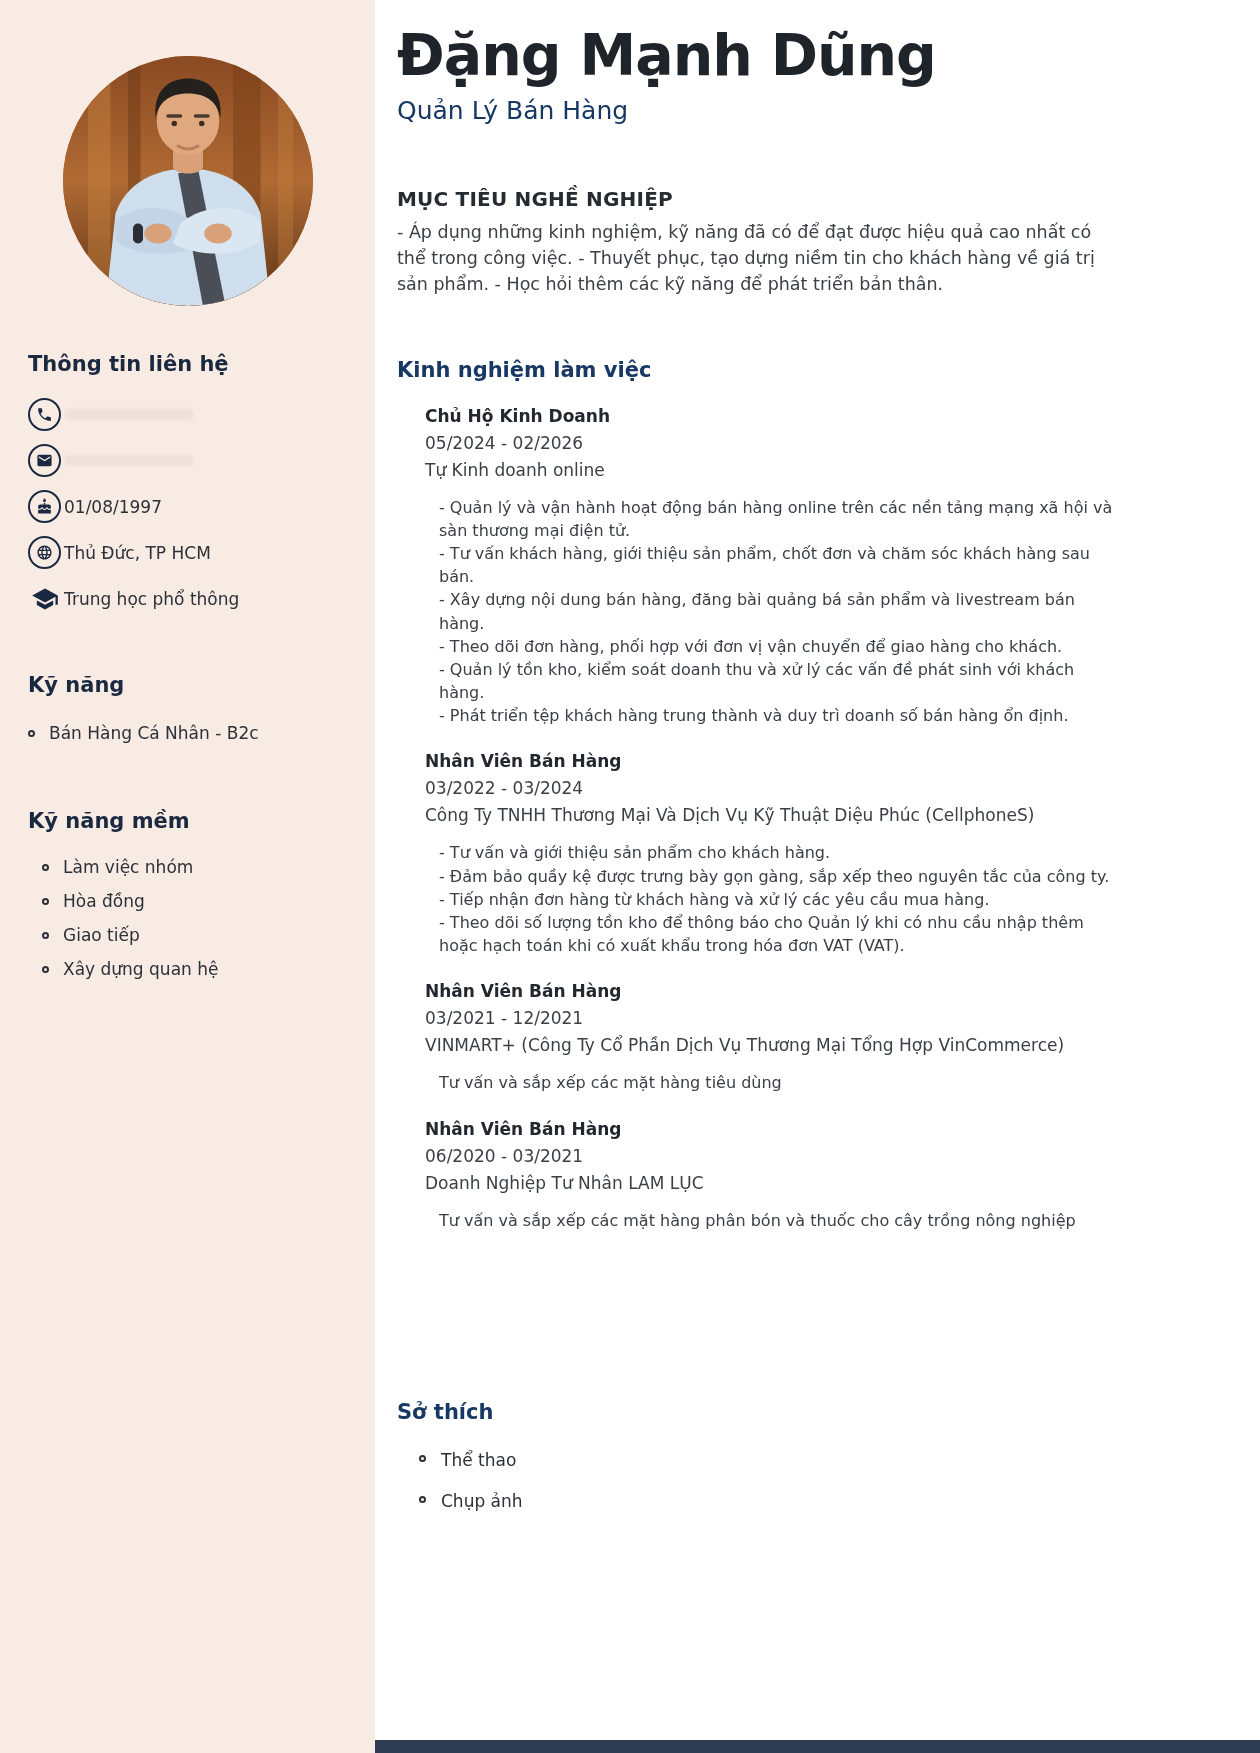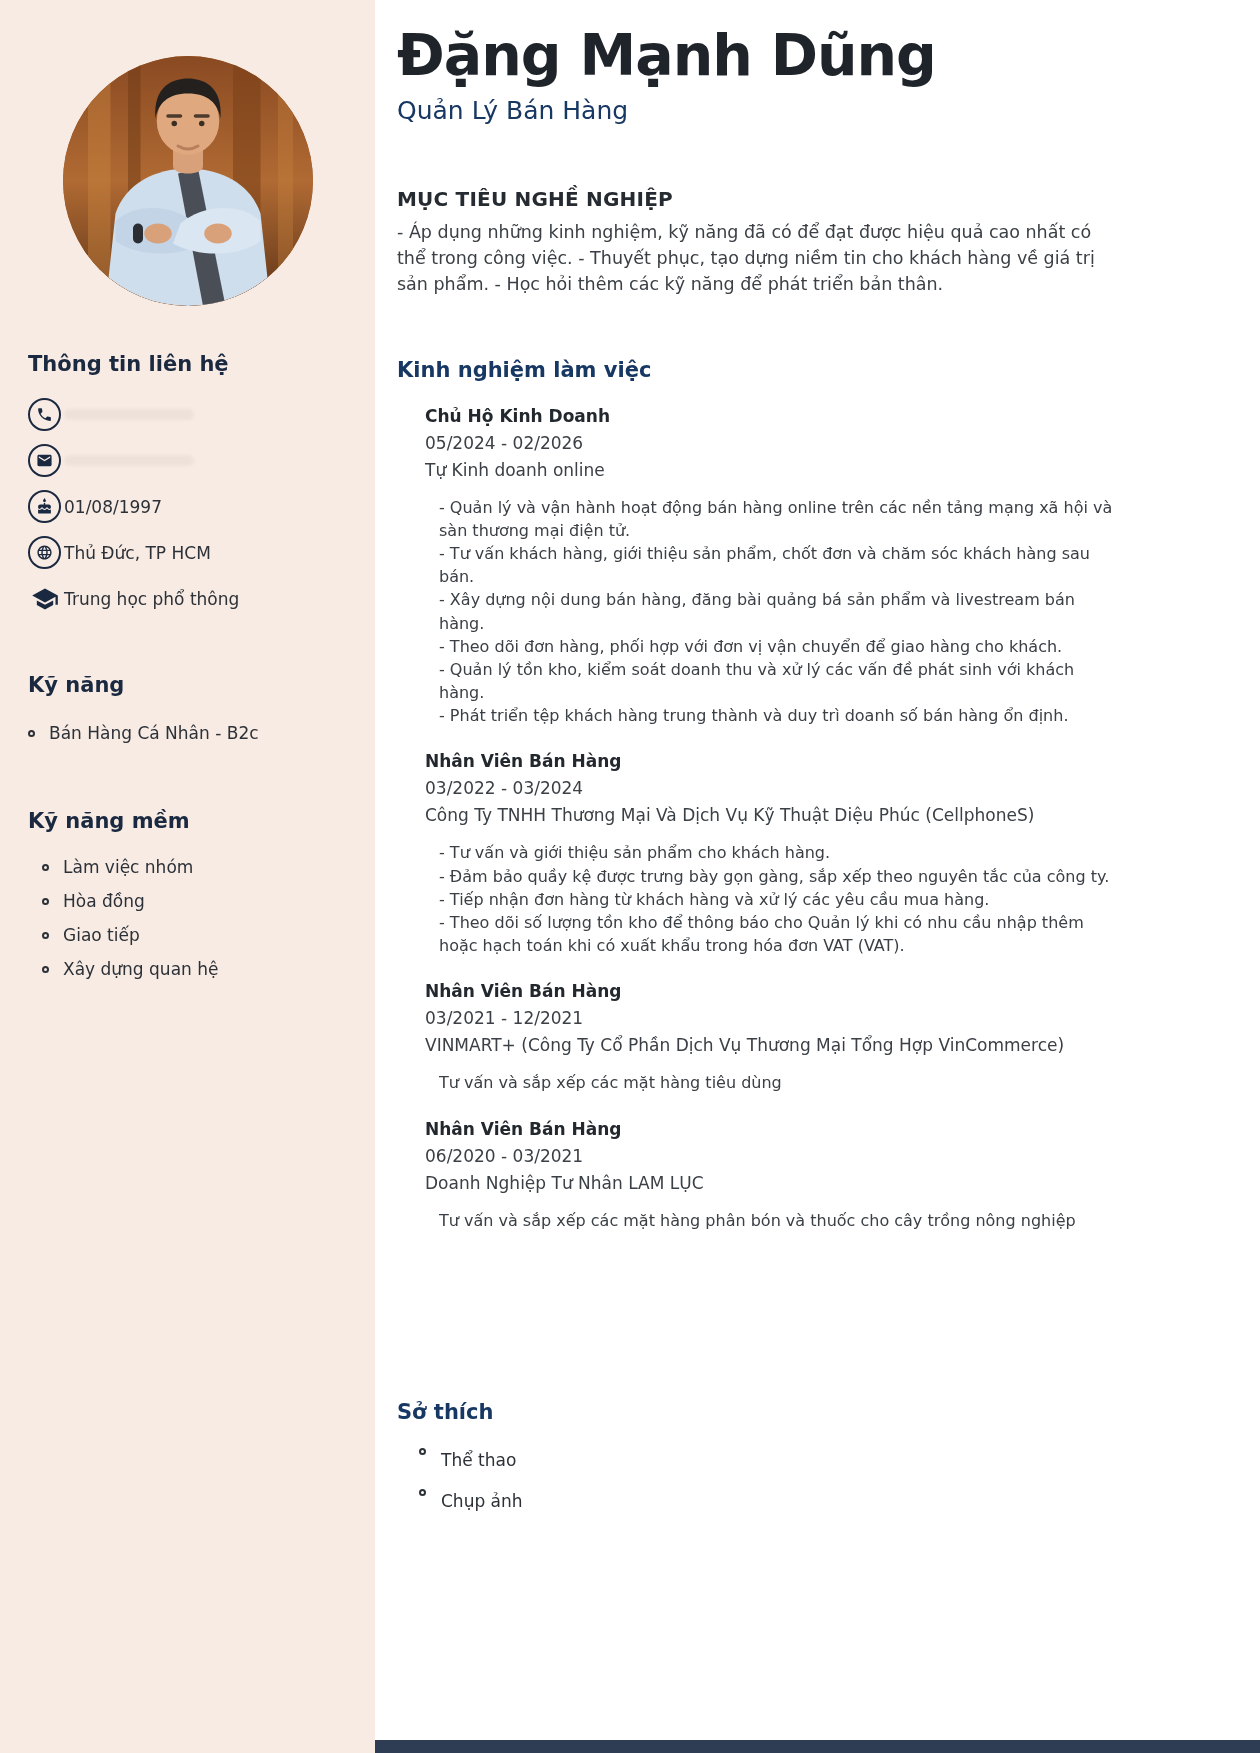--- a/index.html
+++ b/index.html
@@ -46,21 +46,21 @@
   .job { margin-top:24px; margin-left:28px; }
   .job-role { font-size:17px; font-weight:bold; color:#23282e; }
   .job-period { font-size:17px; color:#3b4046; margin-top:7px; }
   .job-company { font-size:17px; color:#3b4046; margin-top:7px; max-width:710px; }
   .job-details { font-size:16px; color:#3b4046; line-height:1.45; margin-top:16px; margin-left:14px;
                  max-width:700px; white-space:pre-line; }
 
   .hobby-section { position:absolute; left:22px; top:1400px; }
   .hobby-title { font-size:21px; font-weight:bold; color:#173863; }
   .hobby-list { margin-top:26px; padding-left:22px; }
-  .hobby-row { display:flex; align-items:flex-start; gap:15px; margin-bottom:21px; }
+  .hobby-row { display:flex; align-items:center; gap:15px; margin-bottom:21px; }
   .hobby-txt { font-size:17px; color:#2c3138; }
 
   .bottom-bar { position:absolute; left:0; right:0; bottom:0; height:13px; background:#2e3d54; }
 </style>
 </head>
 <body>
 
 <div class="page">
 
   <aside class="sidebar">

